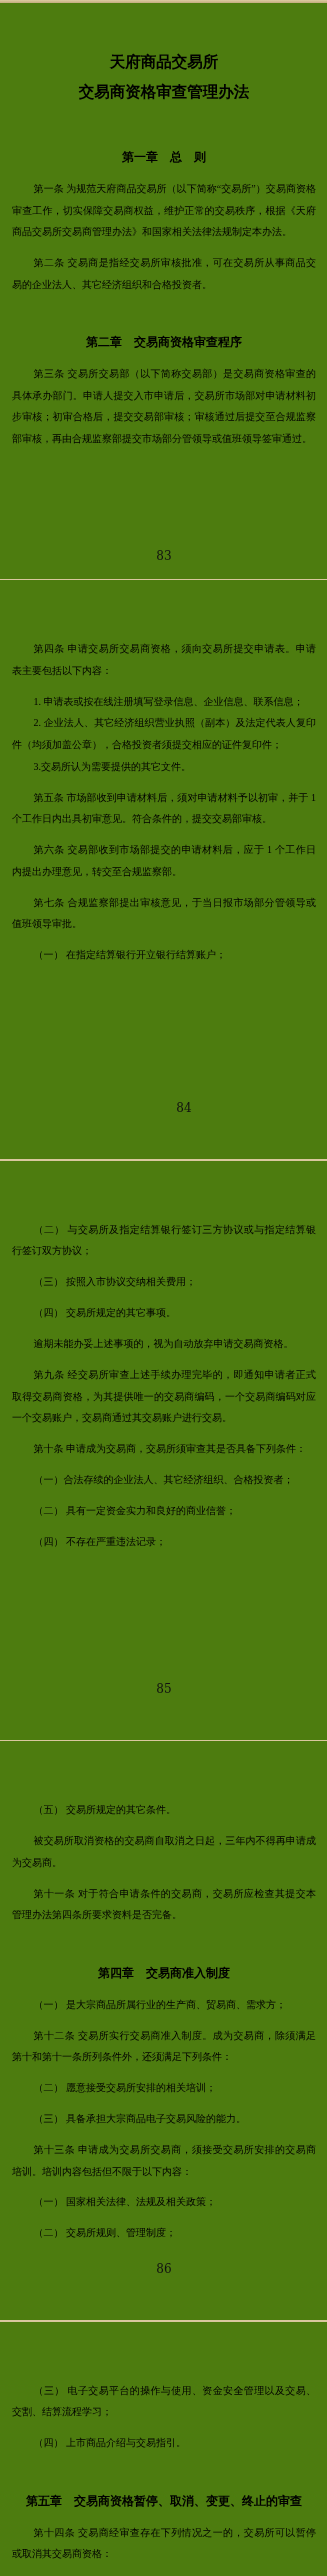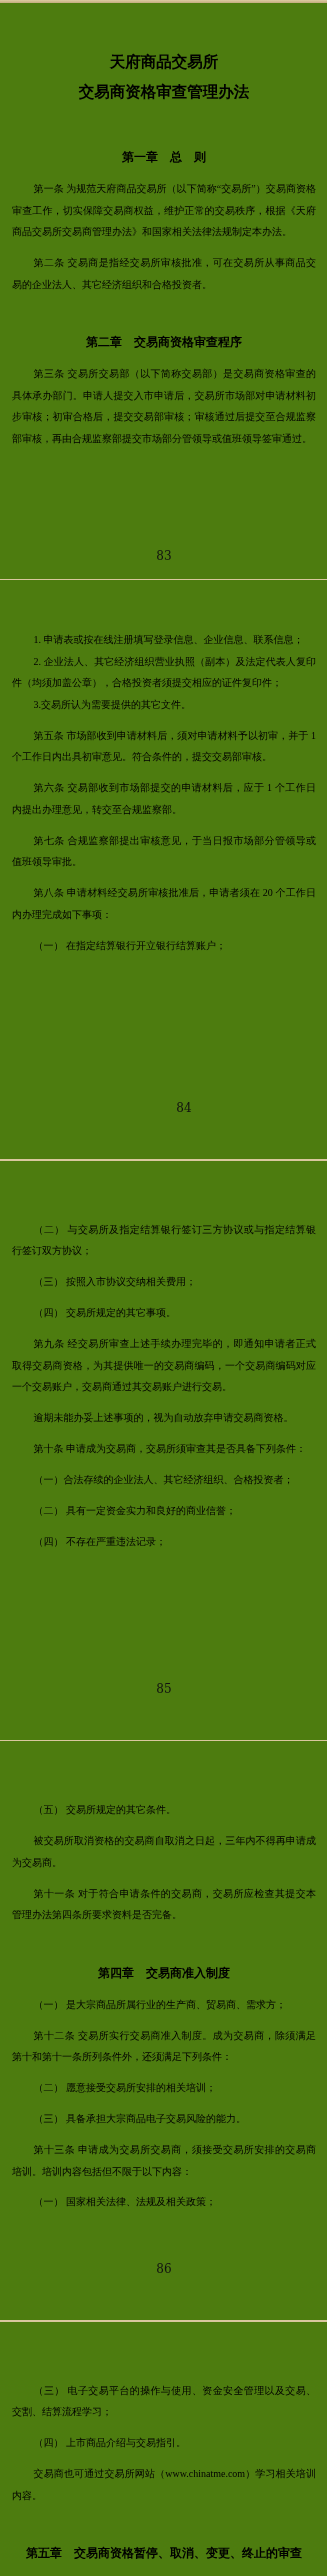--- a/index.html
+++ b/index.html
@@ -91,68 +91,68 @@
           <p class="para">第一条 为规范天府商品交易所（以下简称“交易所”）交易商资格审查工作，切实保障交易商权益，维护正常的交易秩序，根据《天府商品交易所交易商管理办法》和国家相关法律法规制定本办法。</p>
           <p class="para">第二条 交易商是指经交易所审核批准，可在交易所从事商品交易的企业法人、其它经济组织和合格投资者。</p>
           <div class="chapter">第二章　交易商资格审查程序</div>
           <p class="para">第三条 交易所交易部（以下简称交易部）是交易商资格审查的具体承办部门。申请人提交入市申请后，交易所市场部对申请材料初步审核；初审合格后，提交交易部审核；审核通过后提交至合规监察部审核，再由合规监察部提交市场部分管领导或值班领导签审通过。</p>
         </div>
         <div class="page-number" style="top: 521px; margin-top: 25px;">83</div>
       </div>
       <div class="divider" style="height: 1.5px; background: rgb(217, 199, 158);"></div>
       <div class="page" style="height: 579px;">
         <div class="page-content">
+          <p class="para">第四条 申请交易所交易商资格，须向交易所提交申请表。申请表主要包括以下内容：</p>
           <p class="item">1. 申请表或按在线注册填写登录信息、企业信息、联系信息；</p>
           <p class="item">2. 企业法人、其它经济组织营业执照（副本）及法定代表人复印件（均须加盖公章），合格投资者须提交相应的证件复印件；</p>
           <p class="item">3.交易所认为需要提供的其它文件。</p>
           <p class="para">第五条 市场部收到申请材料后，须对申请材料予以初审，并于 1 个工作日内出具初审意见。符合条件的，提交交易部审核。</p>
           <p class="para">第六条 交易部收到市场部提交的申请材料后，应于 1 个工作日内提出办理意见，转交至合规监察部。</p>
           <p class="para">第七条 合规监察部提出审核意见，于当日报市场部分管领导或值班领导审批。</p>
-          <p class="para">第八条 申请材料经交易所审核批准后，申请者须在 20 个工作日内办理完成如下事项：</p>
           <p class="para">（一） 在指定结算银行开立银行结算账户；</p>
         </div>
         <div class="page-number" style="top: 521px; padding-left: 20px;">84</div>
       </div>
       <div class="divider" style="height: 1.5px; background: rgb(217, 199, 158);"></div>
       <div class="page" style="height: 579px;">
         <div class="page-content">
           <p class="para">（二） 与交易所及指定结算银行签订三方协议或与指定结算银行签订双方协议；</p>
           <p class="para">（三） 按照入市协议交纳相关费用；</p>
           <p class="para">（四） 交易所规定的其它事项。</p>
+          <p class="para">逾期未能办妥上述事项的，视为自动放弃申请交易商资格。</p>
           <p class="para">第九条 经交易所审查上述手续办理完毕的，即通知申请者正式取得交易商资格，为其提供唯一的交易商编码，一个交易商编码对应一个交易账户，交易商通过其交易账户进行交易。</p>
-          <p class="para">逾期未能办妥上述事项的，视为自动放弃申请交易商资格。</p>
           <p class="para">第十条 申请成为交易商，交易所须审查其是否具备下列条件：</p>
           <p class="para">（一）合法存续的企业法人、其它经济组织、合格投资者；</p>
           <p class="para">（二） 具有一定资金实力和良好的商业信誉；</p>
           <p class="para">（四） 不存在严重违法记录；</p>
         </div>
         <div class="page-number" style="top: 521px;">85</div>
       </div>
       <div class="divider" style="height: 1.5px; background: rgb(217, 199, 158);"></div>
       <div class="page" style="height: 579px;">
         <div class="page-content">
           <p class="para">（五） 交易所规定的其它条件。</p>
           <p class="para">被交易所取消资格的交易商自取消之日起，三年内不得再申请成为交易商。</p>
           <p class="para">第十一条 对于符合申请条件的交易商，交易所应检查其提交本管理办法第四条所要求资料是否完备。</p>
           <div class="chapter">第四章　交易商准入制度</div>
           <p class="para">（一） 是大宗商品所属行业的生产商、贸易商、需求方；</p>
           <p class="para">第十二条 交易所实行交易商准入制度。成为交易商，除须满足第十和第十一条所列条件外，还须满足下列条件：</p>
           <p class="para">（二） 愿意接受交易所安排的相关培训；</p>
           <p class="para">（三） 具备承担大宗商品电子交易风险的能力。</p>
           <p class="para">第十三条 申请成为交易所交易商，须接受交易所安排的交易商培训。培训内容包括但不限于以下内容：</p>
           <p class="para">（一） 国家相关法律、法规及相关政策；</p>
+          <p class="para">（二） 交易所规则、管理制度；</p>
         </div>
         <div class="page-number" style="top: 521px; text-align: center;">86</div>
       </div>
       <div class="divider" style="height: 1.5px; background: rgb(217, 199, 158);"></div>
       <div class="page" style="height: 578px;">
         <div class="page-content">
           <p class="para">（三） 电子交易平台的操作与使用、资金安全管理以及交易、交割、结算流程学习；</p>
           <p class="para">（四） 上市商品介绍与交易指引。</p>
-          <p class="para">交易商也可通过交易所网站（www.chinatme.com）学习相关培训内容。</p>
           <div class="chapter">第五章　交易商资格暂停、取消、变更、终止的审查</div>
           <p class="para">第十四条 交易商经审查存在下列情况之一的，交易所可以暂停或取消其交易商资格：</p>
         </div>
       </div>
     </div>
 
 </div>
 
 
 </body></html>

